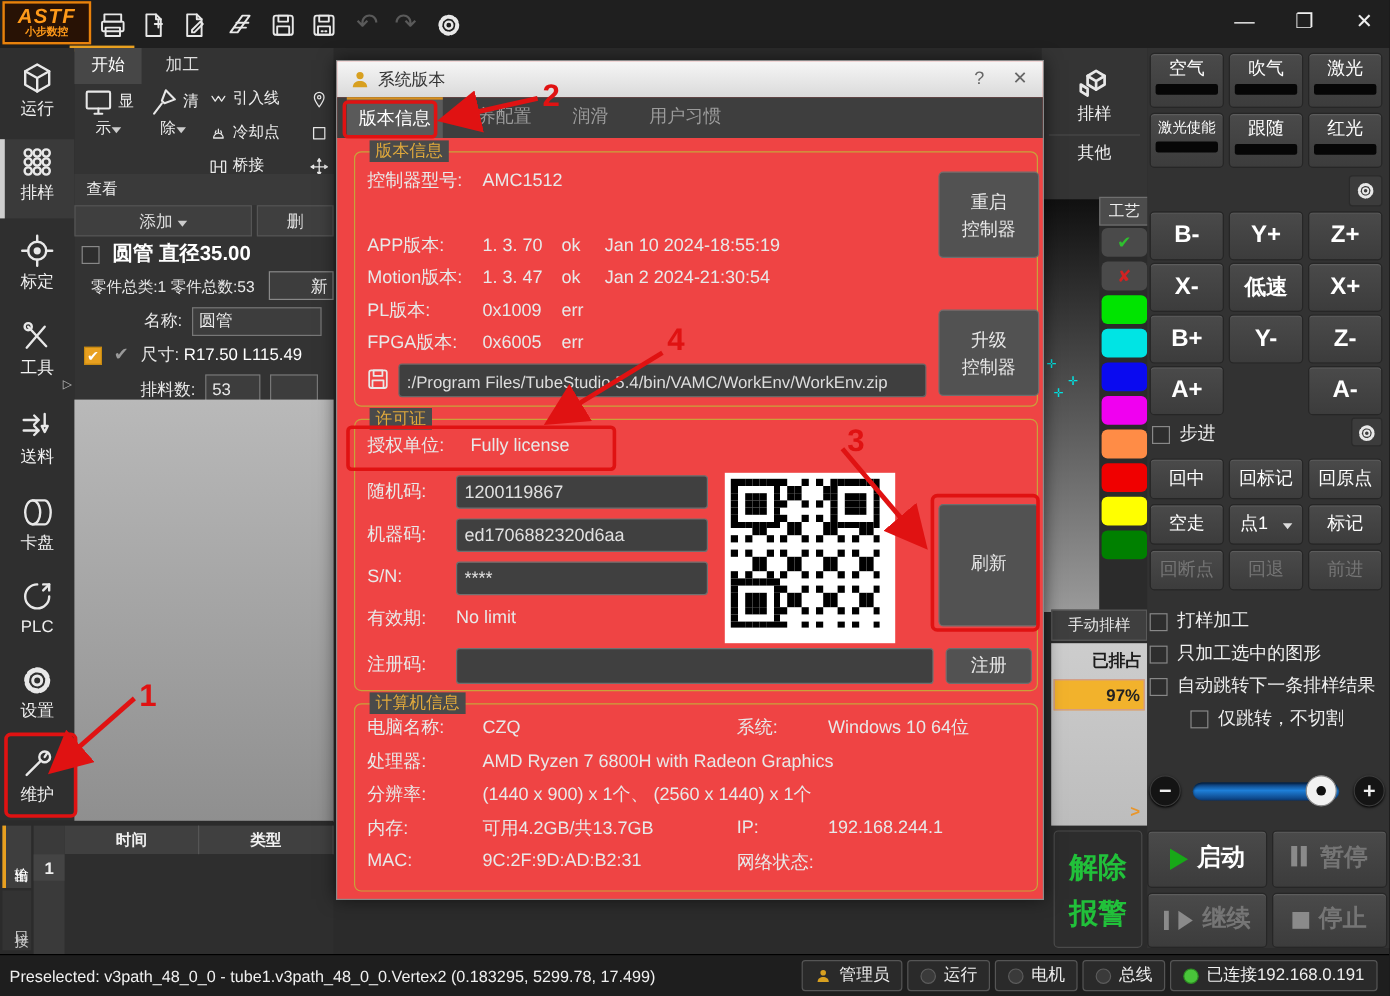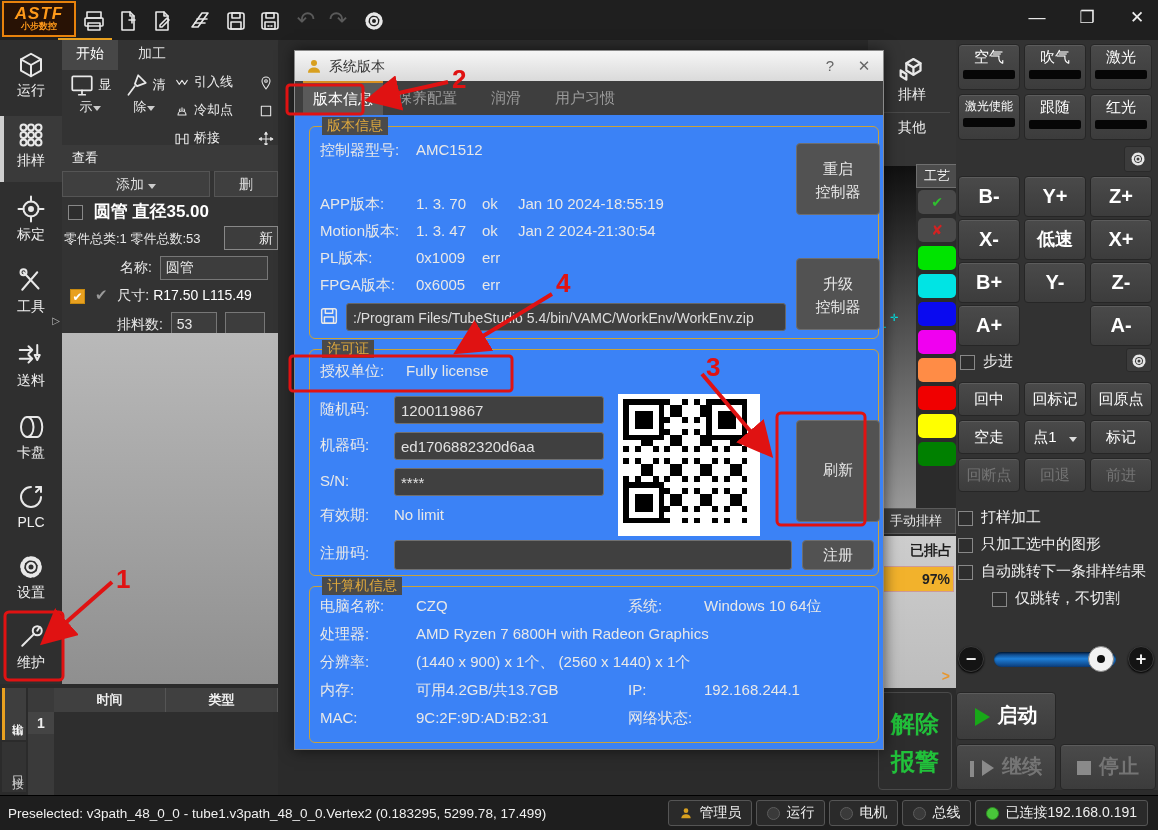--- a/index.html
+++ b/index.html
@@ -38,21 +38,21 @@
   .minirow{position:absolute;height:24px;line-height:24px;font-size:13px;color:#eee;white-space:nowrap;cursor:pointer;}
   .minirow svg{width:16px;height:16px;margin-right:4px;}
   .viewbar{left:0;top:105px;width:216px;height:26px;background:#3a3a3a;line-height:26px;padding-left:10px;color:#eee;font-size:13px;}
   .addbtn{left:0;top:131px;width:148px;height:26px;background:#3f3f3f;border:1px solid #555;color:#ddd;font-size:14px;
           text-align:center;line-height:24px;cursor:pointer;}
   .delbtn{left:152px;top:131px;width:64px;height:26px;background:#3f3f3f;border:1px solid #555;color:#ddd;font-size:14px;
           text-align:center;line-height:24px;cursor:pointer;}
   .part-title{left:0;top:158px;width:216px;height:28px;color:#fff;font-weight:bold;font-size:17px;line-height:28px;}
   .chk{display:inline-block;width:15px;height:15px;border:1px solid #888;background:#2e2e2e;vertical-align:middle;}
   .chk.on{background:#e8a020;border-color:#c88a10;color:#fff;text-align:center;line-height:15px;font-size:12px;}
-  .part-sum{left:2px;top:188px;width:160px;height:22px;font-size:13px;color:#e8e8e8;line-height:22px;}
+  .part-sum{left:2px;top:188px;width:160px;height:22px;font-size:13px;color:#e8e8e8;line-height:22px;text-align:center;}
   .newbtn{left:162px;top:186px;width:54px;height:24px;border:1px solid #888;background:#3d3d3d;color:#eee;text-align:right;
           padding-right:4px;line-height:22px;cursor:pointer;}
   .fieldrow{position:absolute;font-size:14px;color:#e8e8e8;}
   .tinput{background:#3d3d3d;border:1px solid #777;color:#e8e8e8;font-size:14px;height:24px;padding:0 5px;
           font-family:"Liberation Sans",sans-serif;}
   .lightarea{left:62px;top:333px;width:216px;height:352px;background:linear-gradient(180deg,#b9b9b9,#8f8f8f);}
   .graycheck{color:#9a9a9a;font-size:15px;}
   
   .logpanel{left:0;top:684px;width:278px;height:111px;background:#2b2b2b;}
   .vtab{position:absolute;left:2px;width:24px;background:#333;color:#ccc;writing-mode:vertical-rl;
@@ -113,21 +113,21 @@
   
   .statusbar{left:0;top:795px;width:1158px;height:35px;background:#1e1e1e;border-top:1px solid #000;
              display:flex;align-items:center;}
   .status-left{margin-left:8px;color:#f0f0f0;font-size:13.5px;white-space:nowrap;}
   .badges{margin-left:auto;margin-right:10px;display:flex;gap:4px;}
   .badge{background:#2a2a2a;border:1px solid #555;border-radius:3px;padding:3px 10px;font-size:14px;color:#eee;
          display:flex;align-items:center;gap:6px;cursor:default;}
   .dot{width:13px;height:13px;border-radius:50%;background:#3a3a3a;border:1px solid #5c5c5c;display:inline-block;}
   .dot.green{background:#49c53a;border-color:#2c8a22;}
   
-  .dialog{left:294px;top:50px;width:590px;height:700px;background:#3b82f6;border:1px solid #8a8a8a;
+  .dialog{left:280px;top:50px;width:590px;height:700px;background:#ef4444;border:1px solid #8a8a8a;
           box-shadow:0 0 14px rgba(0,0,0,.6);}
   .dlg-title{position:absolute;left:0;top:0;width:588px;height:30px;background:linear-gradient(180deg,#f6f6f6,#dadada);
              color:#333;font-size:14px;line-height:30px;}
   .dlg-title .cap{margin-left:34px;}
   .dlg-tbtn{position:absolute;top:0;width:34px;height:30px;text-align:center;line-height:30px;color:#666;font-size:15px;cursor:pointer;}
   .dlg-tabs{position:absolute;left:0;top:30px;width:588px;height:34px;background:#3e3e3e;}
   .dlg-tab{position:absolute;top:0;height:34px;line-height:34px;padding:0 10px;color:#9b9b9b;font-size:15px;cursor:pointer;}
   .dlg-tab.active{background:#5a5a5a;color:#fff;border-top:2px solid #d89020;line-height:31px;}
   .group{position:absolute;border:1px solid #c9a23a;border-radius:6px;}
   .legend{position:absolute;top:-10px;left:12px;background:#4a4a4a;padding:0 5px;color:#e0a93c;font-size:14px;}
@@ -571,20 +571,22 @@
   <div class="slidertrack"></div>
   <div class="sliderhandle"></div>
   <div class="sliderbtn" style="left:1128px;top:646px">+</div>
 
   <div class="abs alarmbtn">
     <span>解除</span><br>
     <span>报警</span>
   </div>
   <div class="rbtn bigbtn" style="left:956px;top:692px;width:100px;height:48px">
     <span class="playtri"></span><span>启动</span></div>
+  <div class="rbtn bigbtn disabled" style="left:1060px;top:692px;width:96px;height:48px">
+    <span class="pausebars"><i></i><i></i></span><span>暂停</span></div>
   <div class="rbtn bigbtn disabled" style="left:956px;top:744px;width:100px;height:46px;line-height:42px">
     <span class="resume"><i></i></span><span class="playtri graytri" style="border-left-width:12px;border-top-width:8px;border-bottom-width:8px"></span><span>继续</span></div>
   <div class="rbtn bigbtn disabled" style="left:1060px;top:744px;width:96px;height:46px;line-height:42px">
     <span class="stopsq"></span><span>停止</span></div>
 
   <div class="abs statusbar">
     <span class="status-left">Preselected: v3path_48_0_0 - tube1.v3path_48_0_0.Vertex2 (0.183295, 5299.78, 17.499)</span>
     <div class="badges">
       <span class="badge">
         <svg class="ic" viewBox="0 0 24 24" style="width:14px;height:14px">

